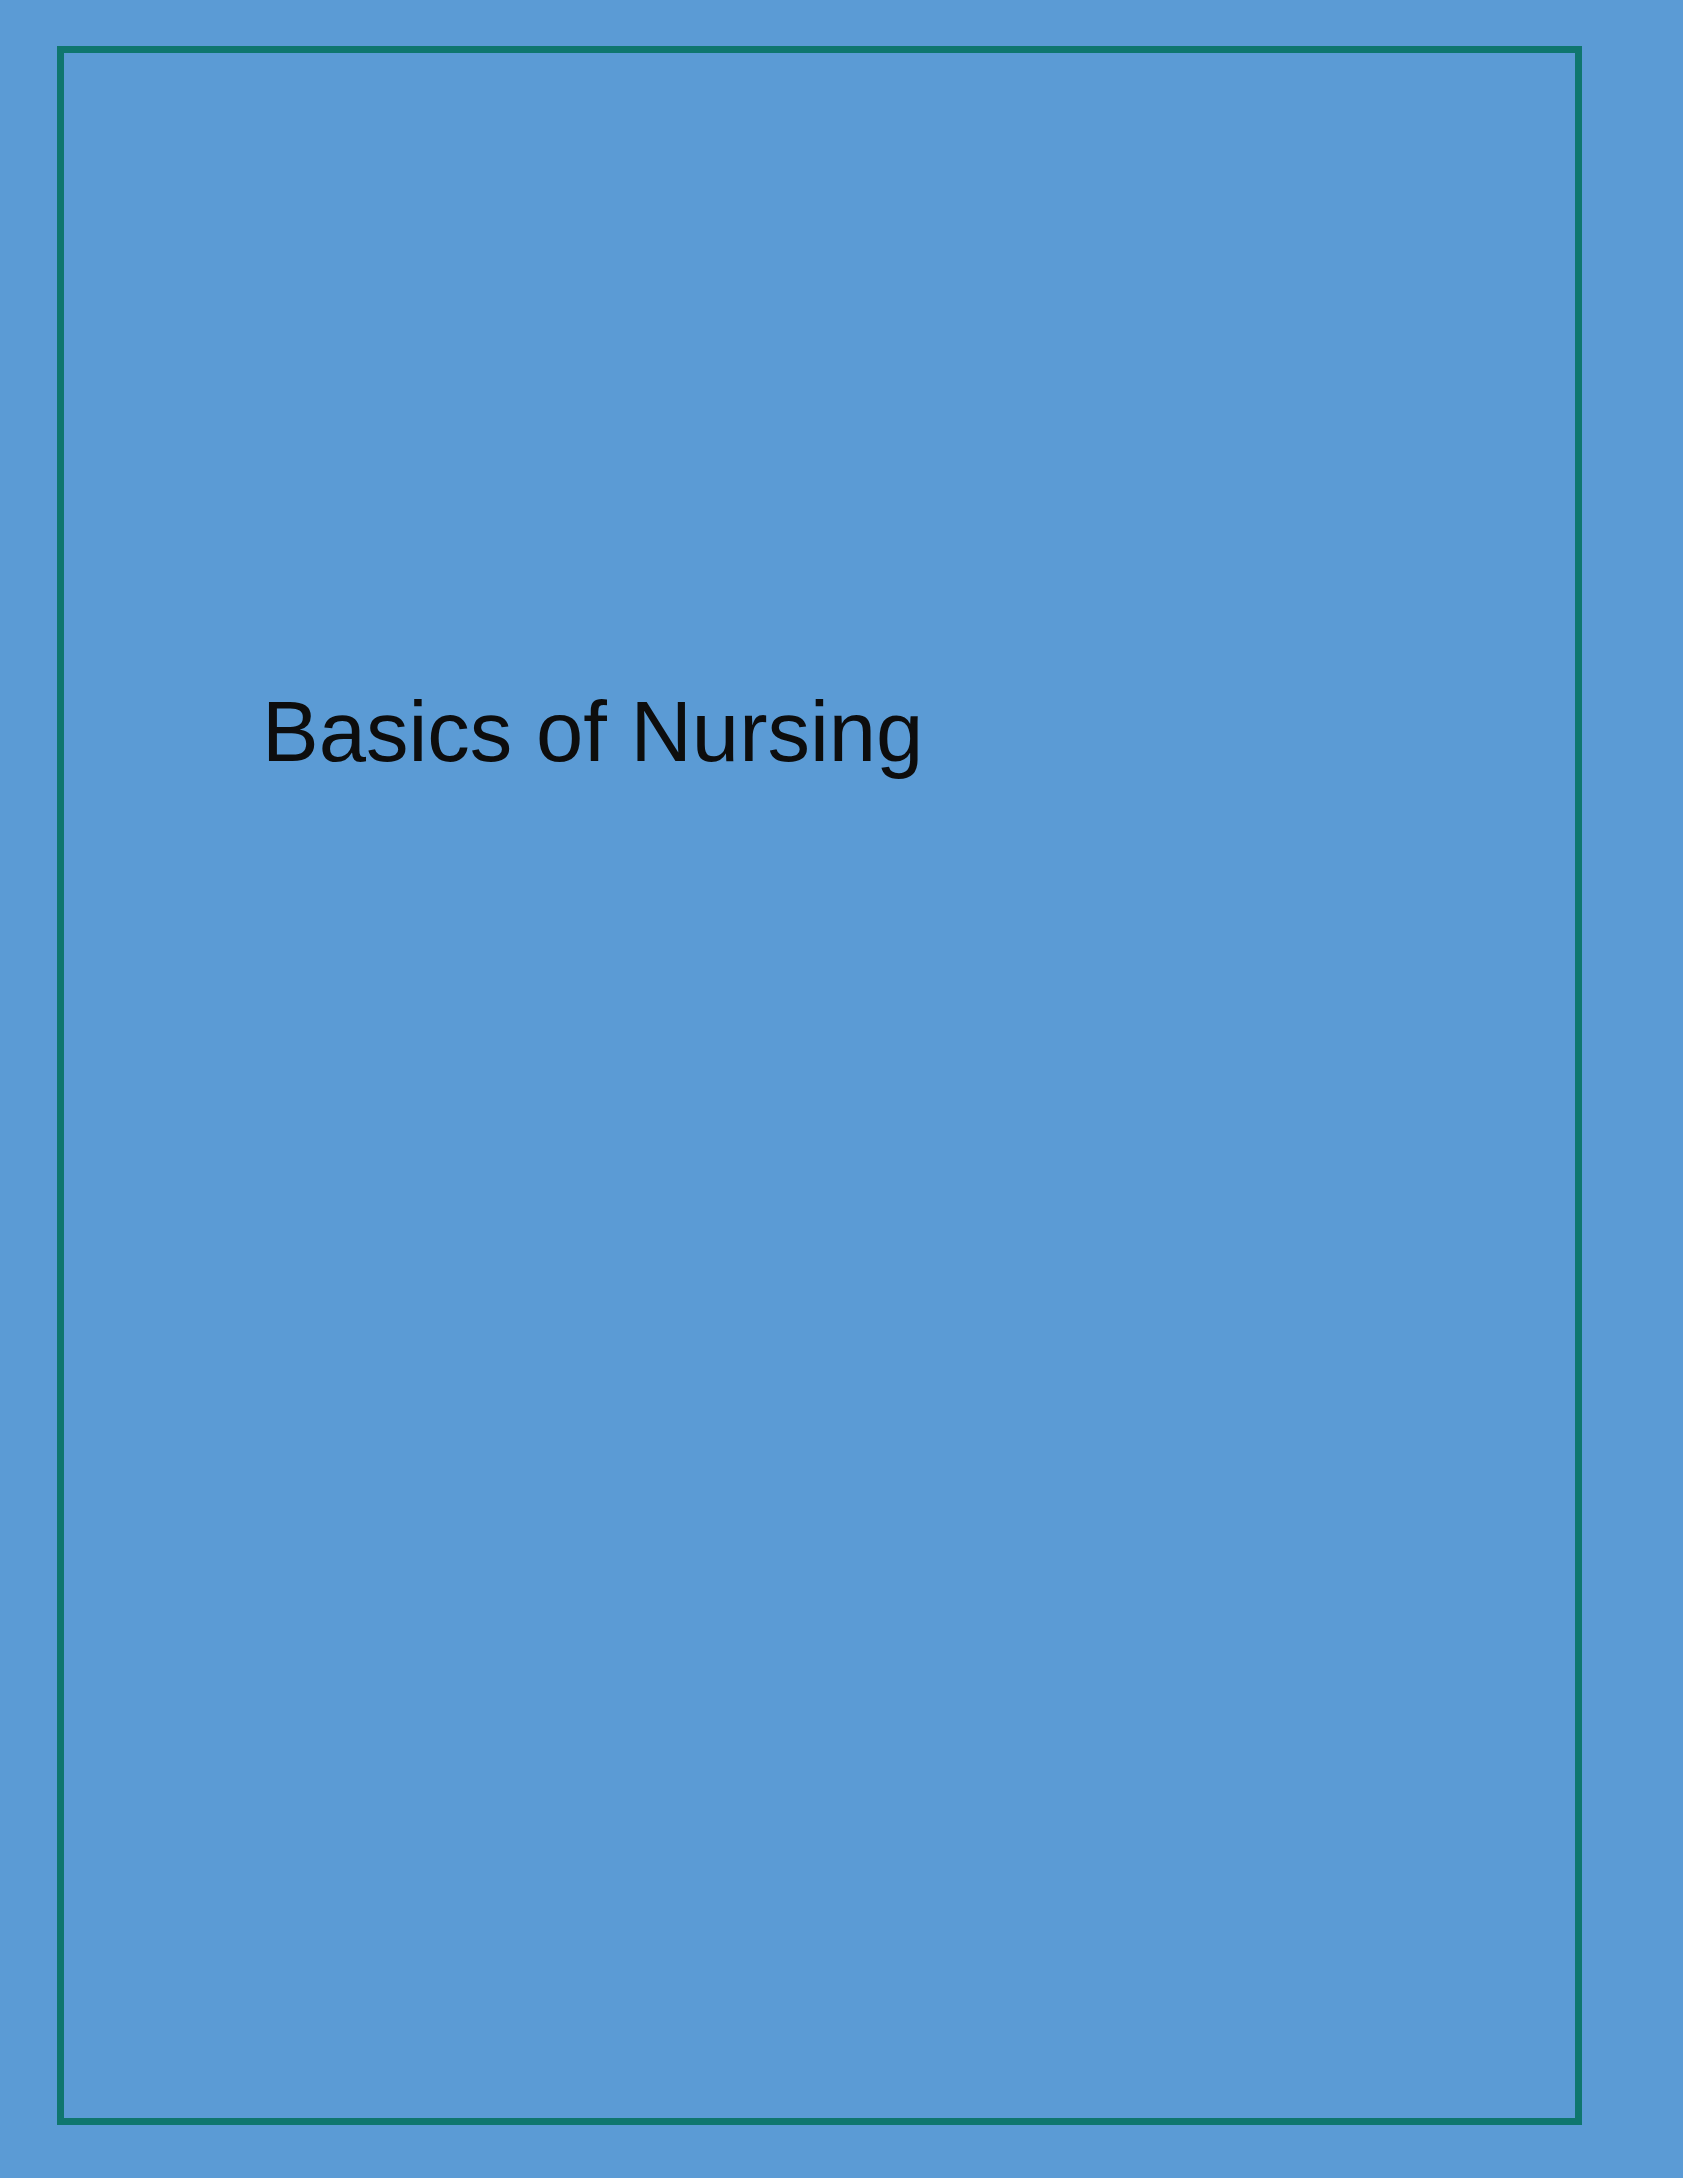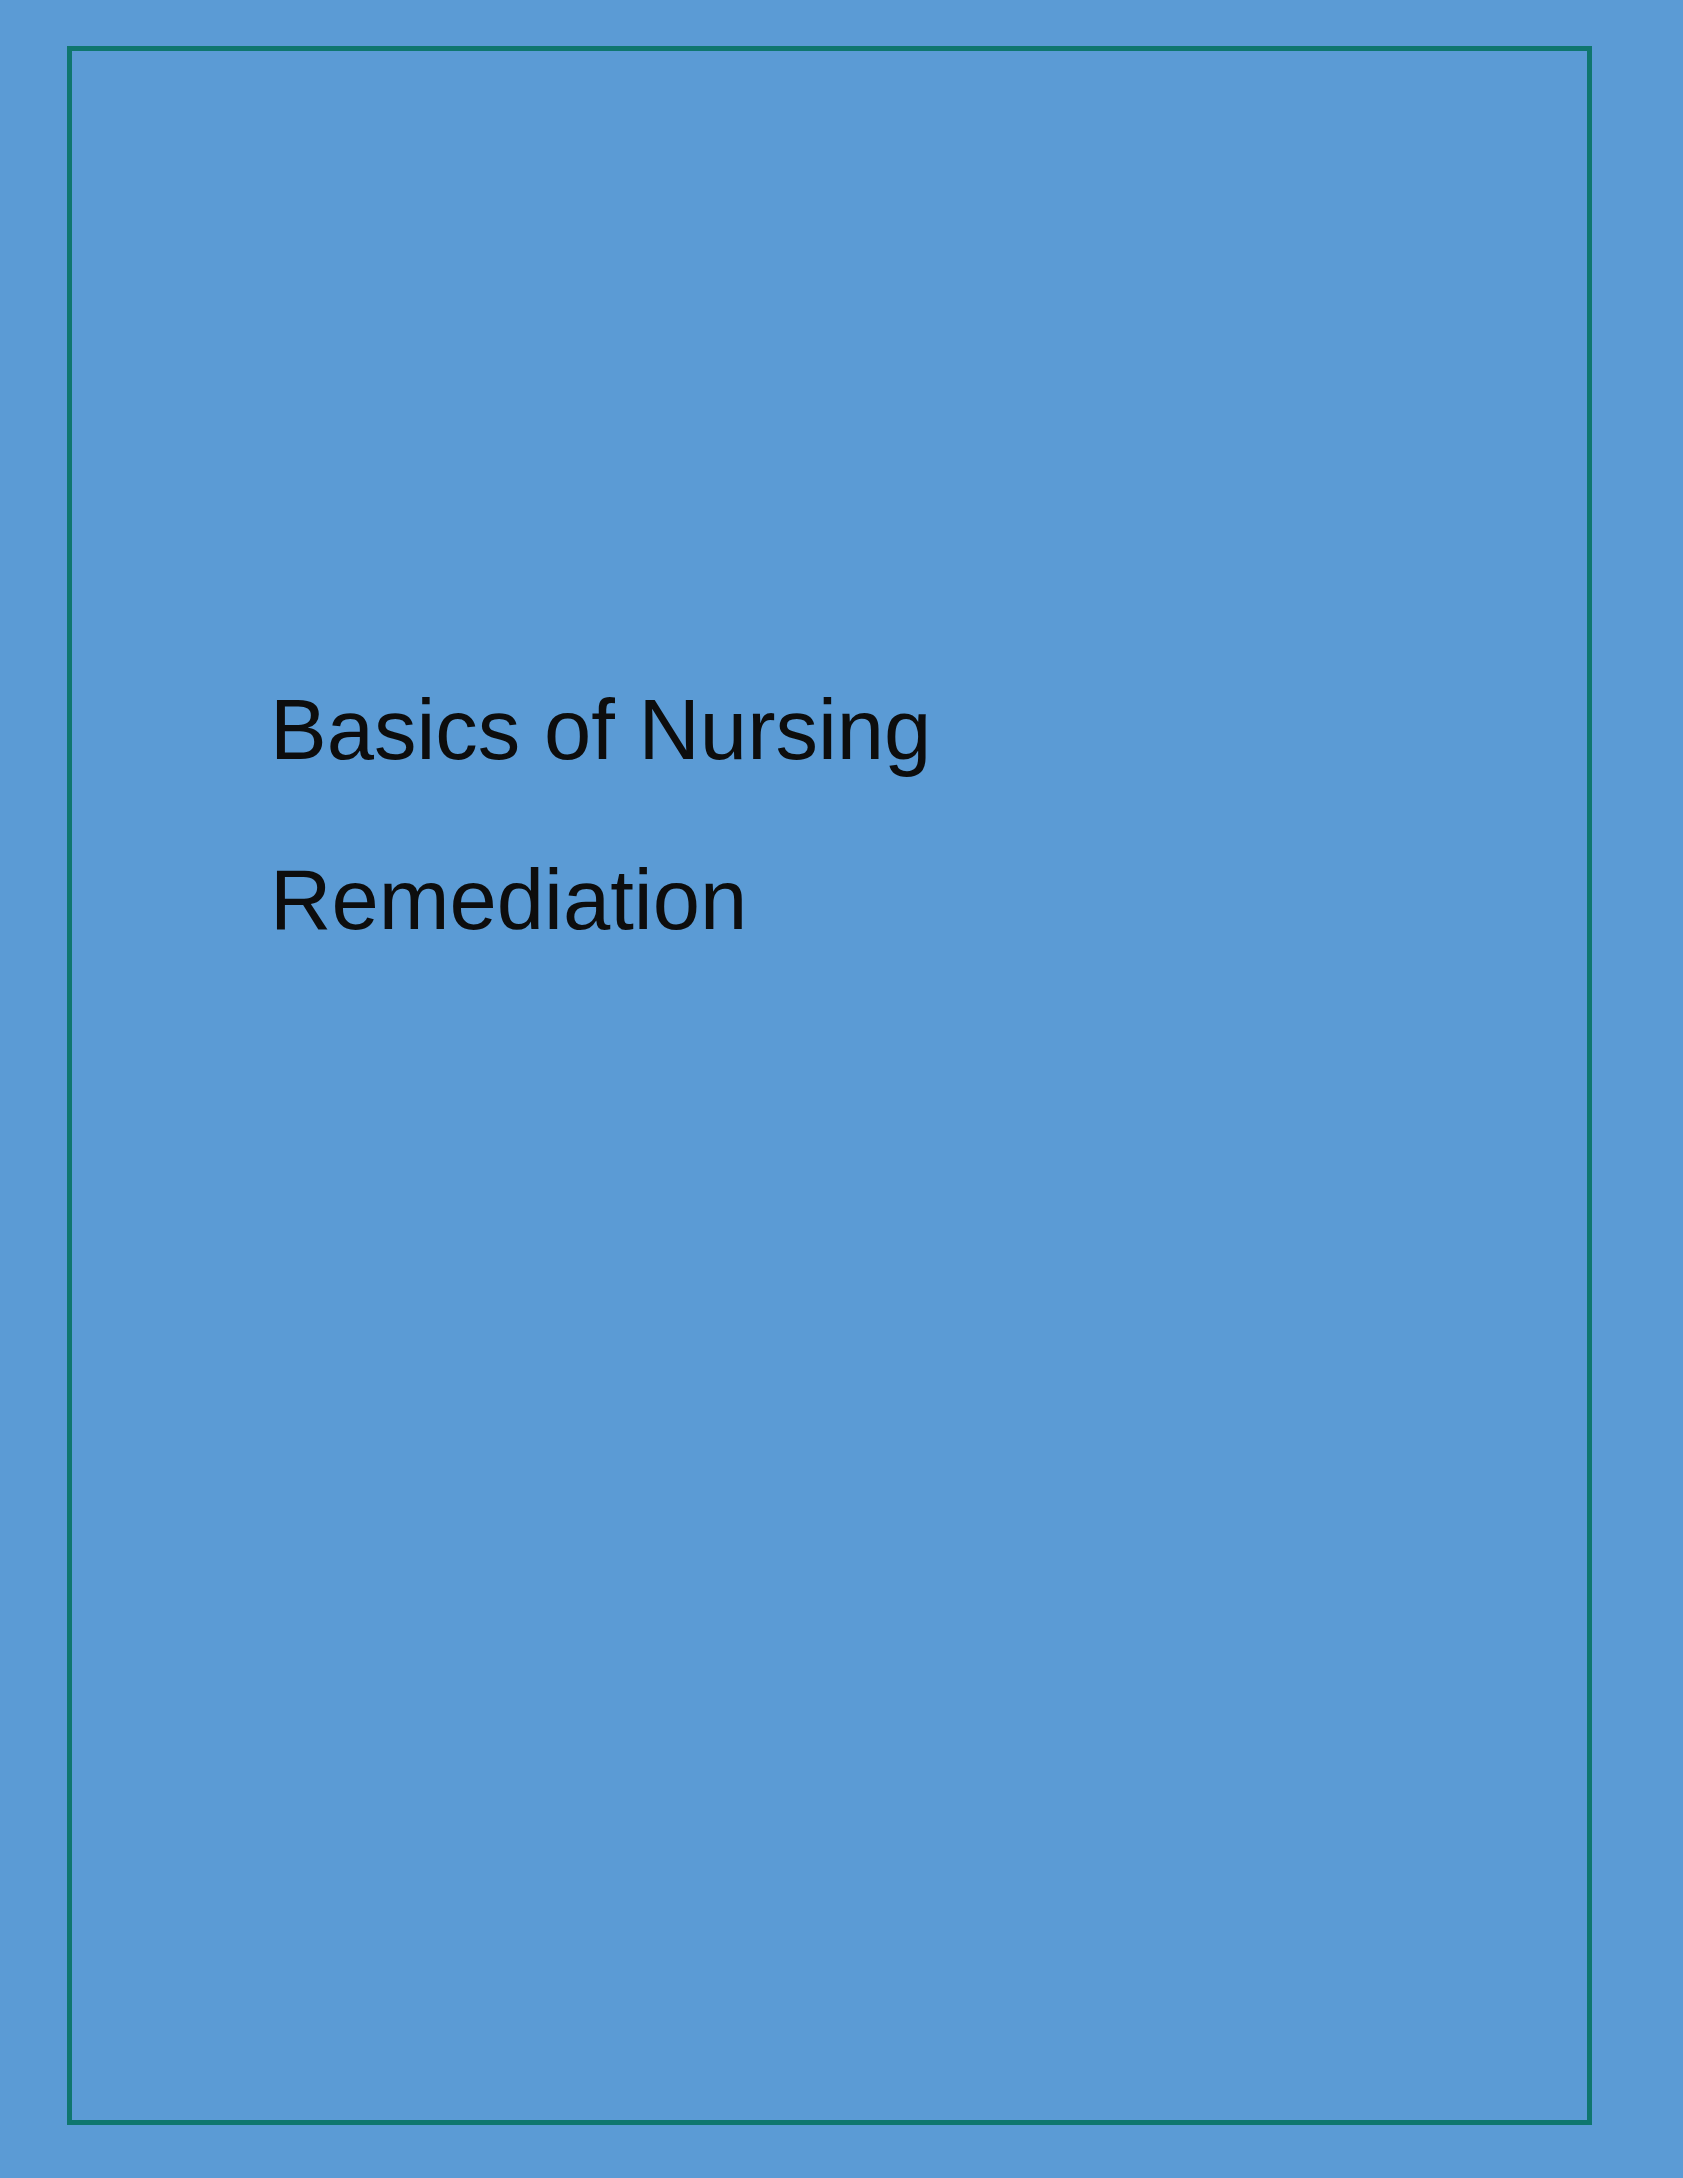--- a/index.html
+++ b/index.html
@@ -15,25 +15,25 @@
   }
   .page {
     position: relative;
     width: 1683px;
     height: 2178px;
     background: #5b9bd5;
     box-sizing: border-box;
   }
   .cover-frame {
     position: absolute;
-    left: 67px;
+    left: 57px;
     top: 46px;
     width: 1525px;
     height: 2079px;
-    border: 5px solid #0f766e;
+    border: 7px solid #0f766e;
     box-sizing: border-box;
   }
   .title-block {
     position: absolute;
     left: 198px;
     top: 594px;
     width: 1089px;
   }
   .title-line {
     font-family: "Liberation Sans", sans-serif;
@@ -45,17 +45,16 @@
     white-space: nowrap;
   }
 </style>
 </head>
 <body>
 
 <div class="page">
   <div class="cover-frame">
     <div class="title-block">
       <div class="title-line">Basics of Nursing</div>
-      <div class="title-line">Remediation</div>
     </div>
   </div>
 </div>
 
 
 </body></html>

